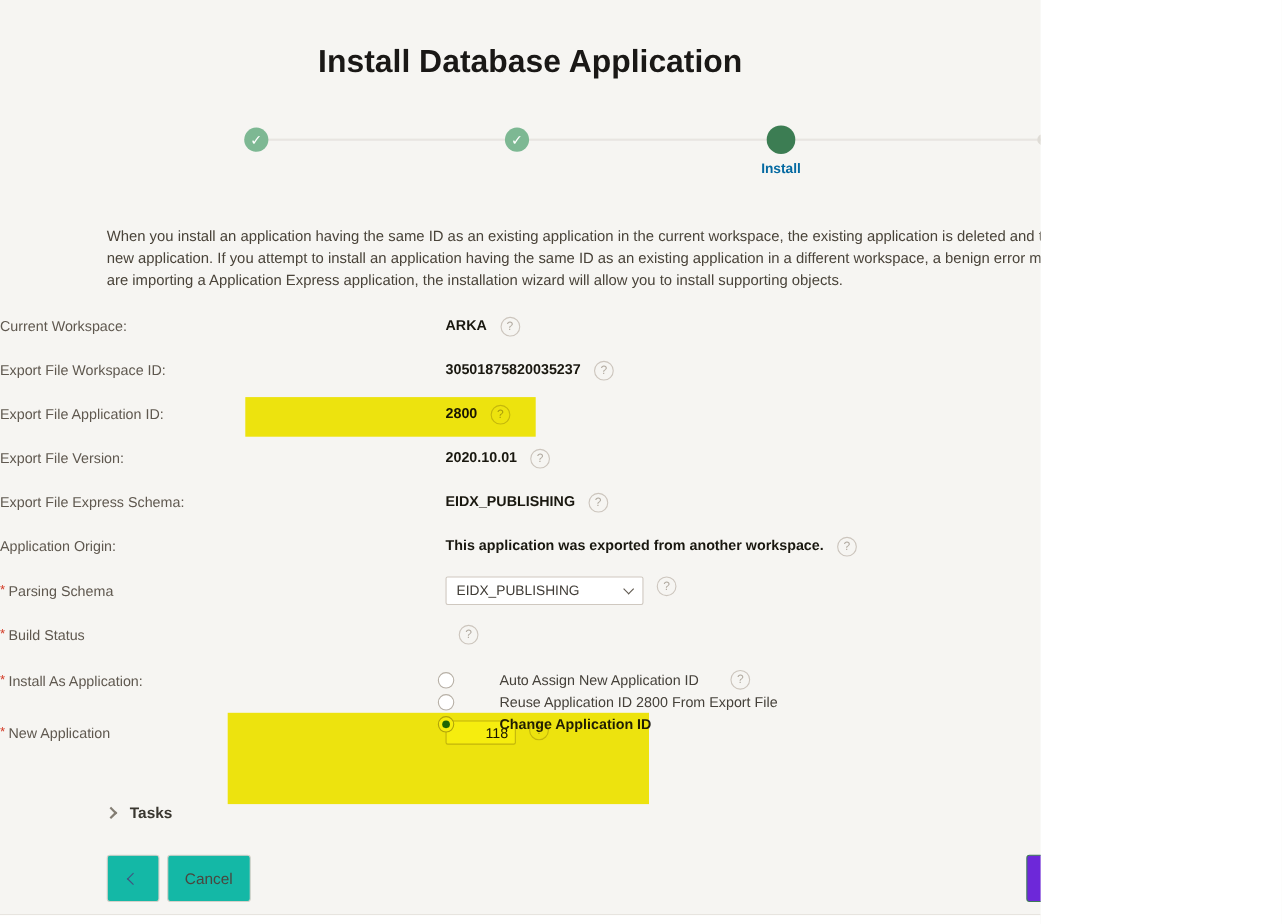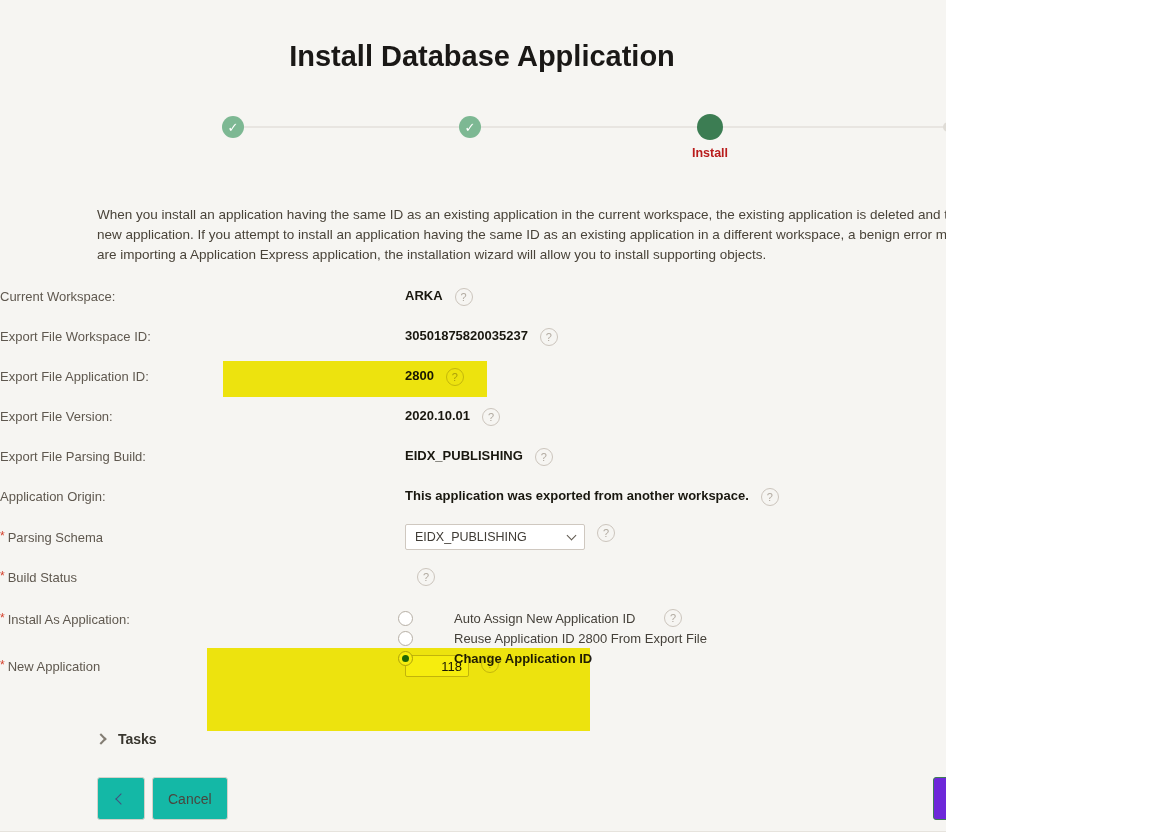--- a/index.html
+++ b/index.html
@@ -27,21 +27,21 @@
     position: absolute; border-radius: 50%;
     display: flex; align-items: center; justify-content: center;
   }
   .step-complete { width: 22px; height: 22px; top: 116px; background: #7db893; color: #ffffff; font-size: 13px; }
   .step-c1 { left: 222px; }
   .step-c2 { left: 459px; }
   .step-current { width: 26px; height: 26px; top: 114px; left: 697px; background: #3c7d53; }
   .step-future-dot { position: absolute; left: 943px; top: 122px; width: 10px; height: 10px; border-radius: 50%; background: #dfdcd6; }
   .step-label {
     position: absolute; top: 146px; left: 650px; width: 120px; text-align: center;
-    font-size: 12.5px; font-weight: 700; color: #b91c1c;
+    font-size: 12.5px; font-weight: 700; color: #0369a1;
   }
 
   
   .intro {
     position: absolute; left: 97px; top: 205px; width: 992px;
     font-size: 13.5px; line-height: 20px; color: #494339;
   }
 
   
   .form { position: absolute; left: 0; top: 277px; width: 1165px; }
@@ -190,21 +190,21 @@
       <div class="lbl">Export File Version:</div>
       <div class="val">
         <span>2020.10.01</span>
         <span class="help-icon">
             <span>?</span>
           </span>
       </div>
     </div>
 
     <div class="row">
-      <div class="lbl">Export File Parsing Build:</div>
+      <div class="lbl">Export File Express Schema:</div>
       <div class="val">
         <span>EIDX_PUBLISHING</span>
         <span class="help-icon">
             <span>?</span>
           </span>
       </div>
     </div>
 
     <div class="row">
       <div class="lbl">Application Origin:</div>

